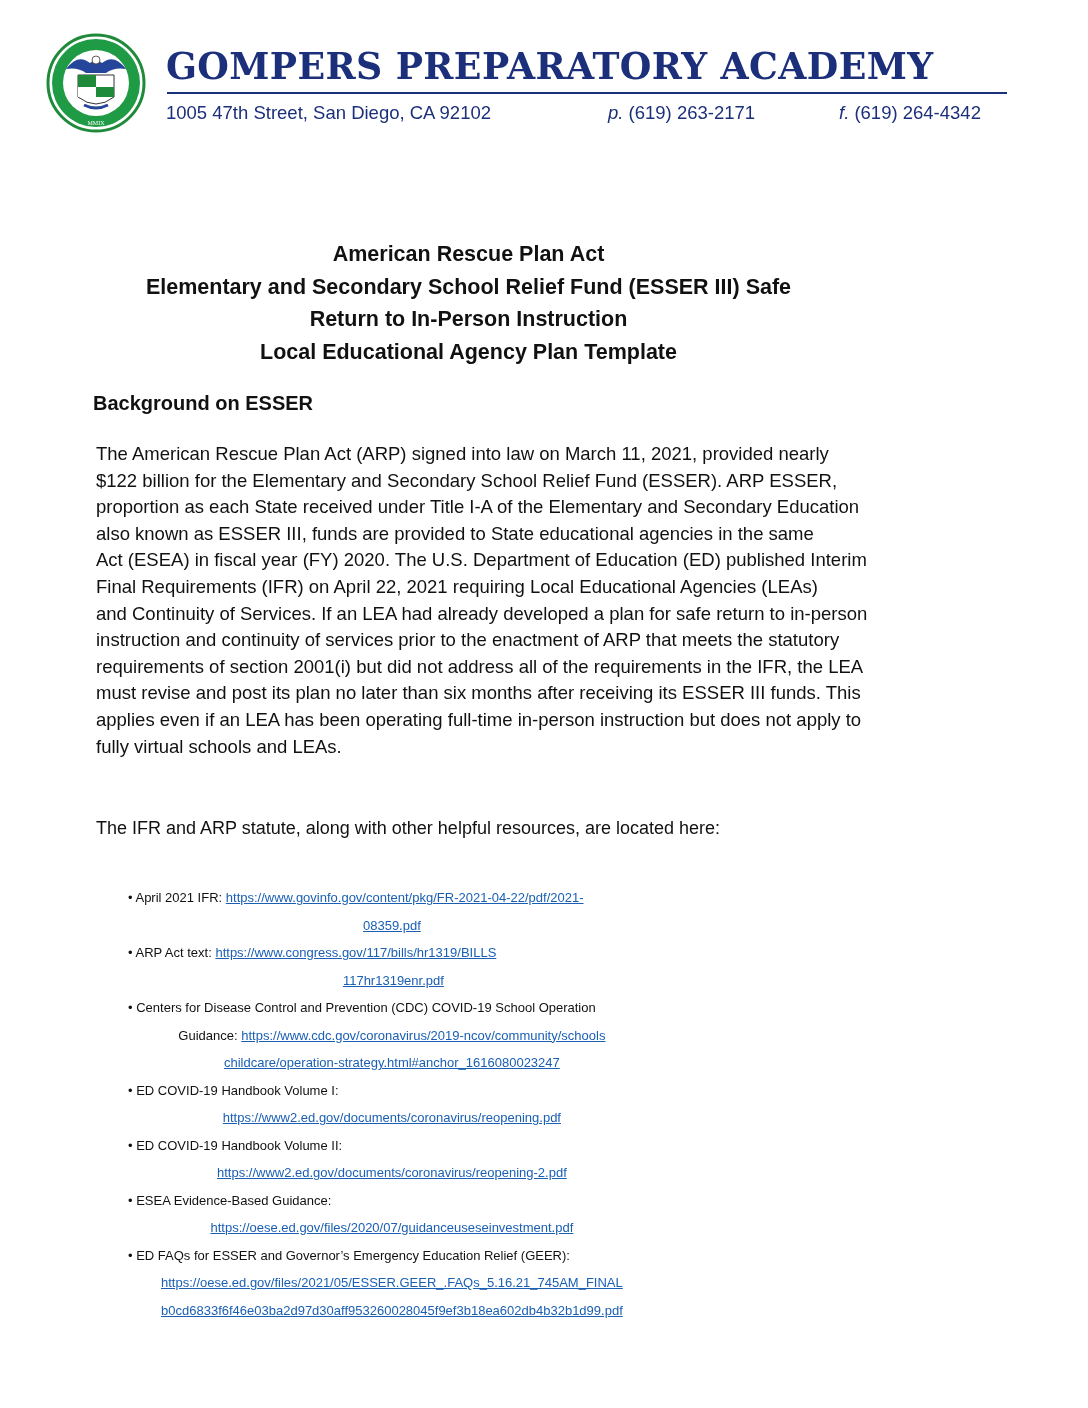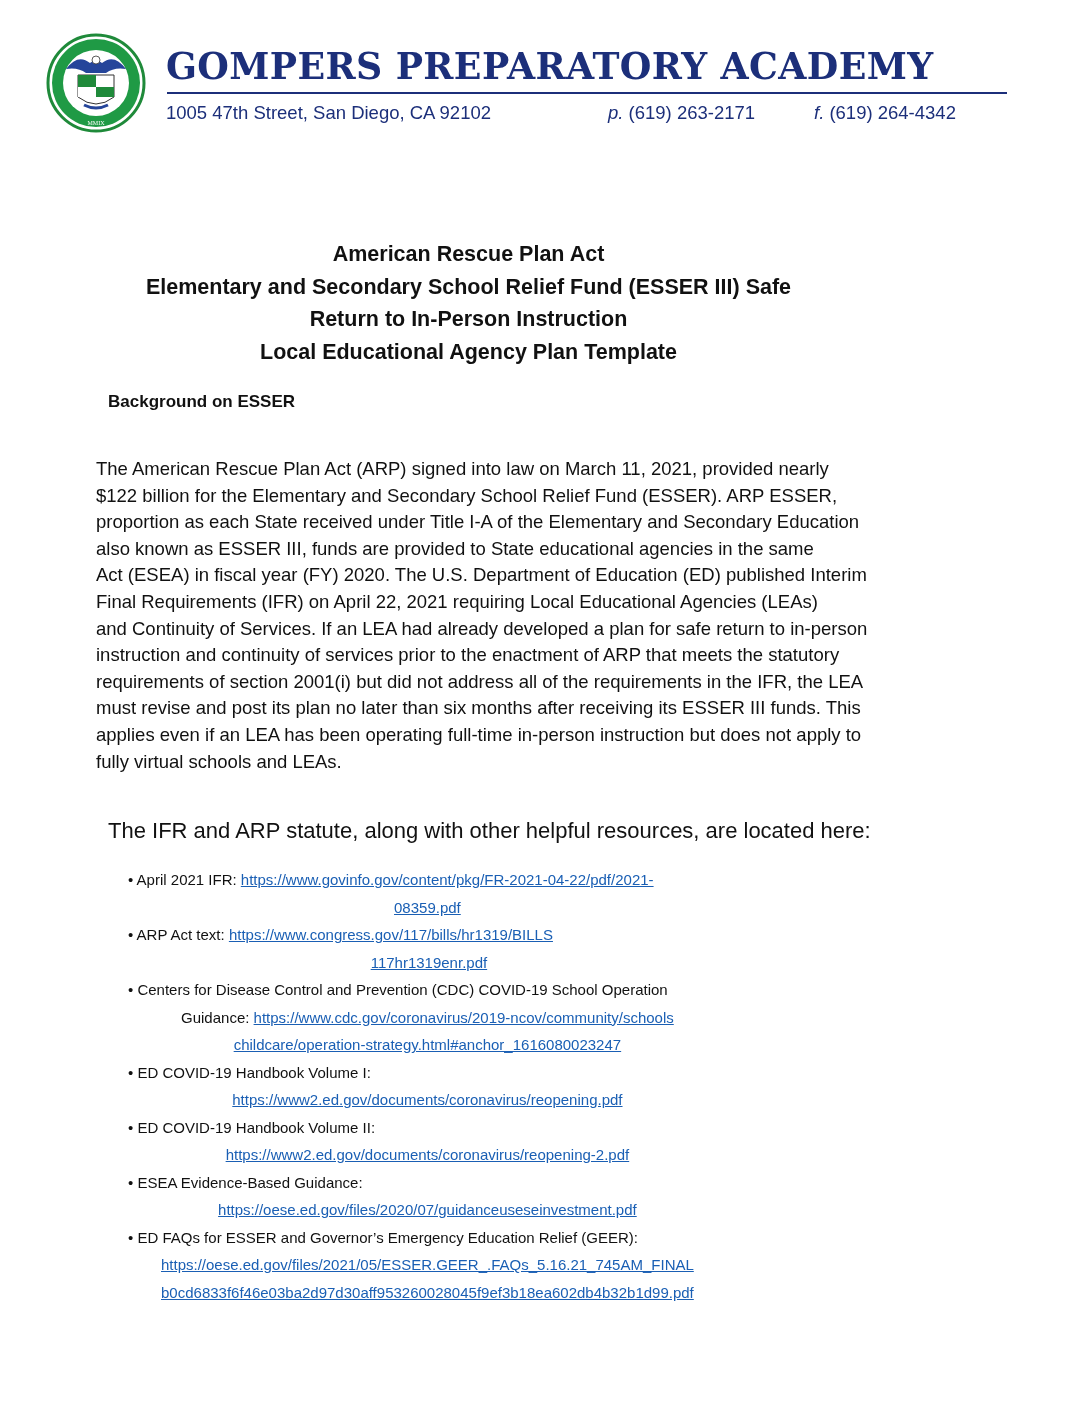--- a/index.html
+++ b/index.html
@@ -8,25 +8,25 @@
   .logo { position: absolute; left: 44px; top: 33px; width: 104px; height: 100px; }
   .school-name { position: absolute; left: 166px; top: 44px; font-family: "DejaVu Serif", serif;
          font-weight: bold; font-size: 37px; color: #1c2f7a; letter-spacing: 0.4px; white-space: nowrap;
          transform: scaleX(0.98); transform-origin: left top; }
   .rule { position: absolute; left: 167px; top: 92px; width: 840px; height: 2px; background: #1c2f7a; }
   .contact { position: absolute; left: 166px; top: 102px; font-size: 18.5px; color: #1c2f7a; white-space: nowrap; }
   .contact span { position: absolute; top: 0; white-space: nowrap; text-align: center; }
   .contact em { font-style: italic; }
   .titles { position: absolute; left: 0; width: 937px; top: 238px; text-align: center;
          font-weight: bold; font-size: 21.5px; line-height: 32.5px; }
-  .bg-heading { position: absolute; left: 108px; top: 392px; font-weight: bold; font-size: 17px; }
-  .para { position: absolute; left: 96px; width: 910px; top: 441px; font-size: 18.5px; line-height: 26.6px; margin-top: 15px; }
+  .bg-heading { position: absolute; left: 93px; top: 392px; font-weight: bold; font-size: 20px; }
+  .para { position: absolute; left: 96px; width: 910px; top: 441px; font-size: 18.5px; line-height: 26.6px; }
   .para .ln { display: block; white-space: nowrap; }
-  .intro { position: absolute; left: 96px; top: 818px; font-size: 22px; white-space: nowrap; margin-left: 12px; }
-  .res { position: absolute; left: 128px; top: 866px; font-size: 15px; line-height: 27.5px; }
+  .intro { position: absolute; left: 96px; top: 818px; font-size: 18px; white-space: nowrap; }
+  .res { position: absolute; left: 128px; top: 884px; font-size: 13px; line-height: 27.5px; }
   .res .item { margin-bottom: 0; }
   .res .ln { display: block; white-space: nowrap; }
   .res .ind { padding-left: 33px; text-align: center; }
   a.lnk { color: #1a5fb4; text-decoration: underline; }
 </style>
 </head>
 <body>
 
 <div class="logo">
   <svg width="104" height="100" viewBox="0 0 104 100">
@@ -41,21 +41,21 @@
     <rect x="34" y="54" width="18" height="10" fill="#fff"></rect>
     <path d="M40 72 Q52 78 64 72" stroke="#25459a" stroke-width="3" fill="none"></path>
     <text x="52" y="92" font-size="6" text-anchor="middle" fill="#fff" font-family="Liberation Serif, serif">MMIX</text>
   </svg>
 </div>
 <div class="school-name">GOMPERS PREPARATORY ACADEMY</div>
 <div class="rule"></div>
 <div class="contact">
   <span style="left:0">1005 47th Street, San Diego, CA 92102</span>
   <span style="left:442px"><em>p.</em> <span style="position:static">(619) 263-2171</span></span>
-  <span style="left:648px"><em>f.</em> <span style="position:static">(619) 264-4342</span></span>
+  <span style="left:673px"><em>f.</em> <span style="position:static">(619) 264-4342</span></span>
 </div>
 
 <div class="titles">
   <div>American Rescue Plan Act</div>
   <div>Elementary and Secondary School Relief Fund (ESSER III) Safe</div>
   <div>Return to In-Person Instruction</div>
   <div>Local Educational Agency Plan Template</div>
 </div>
 
 <div class="bg-heading">Background on ESSER</div>

